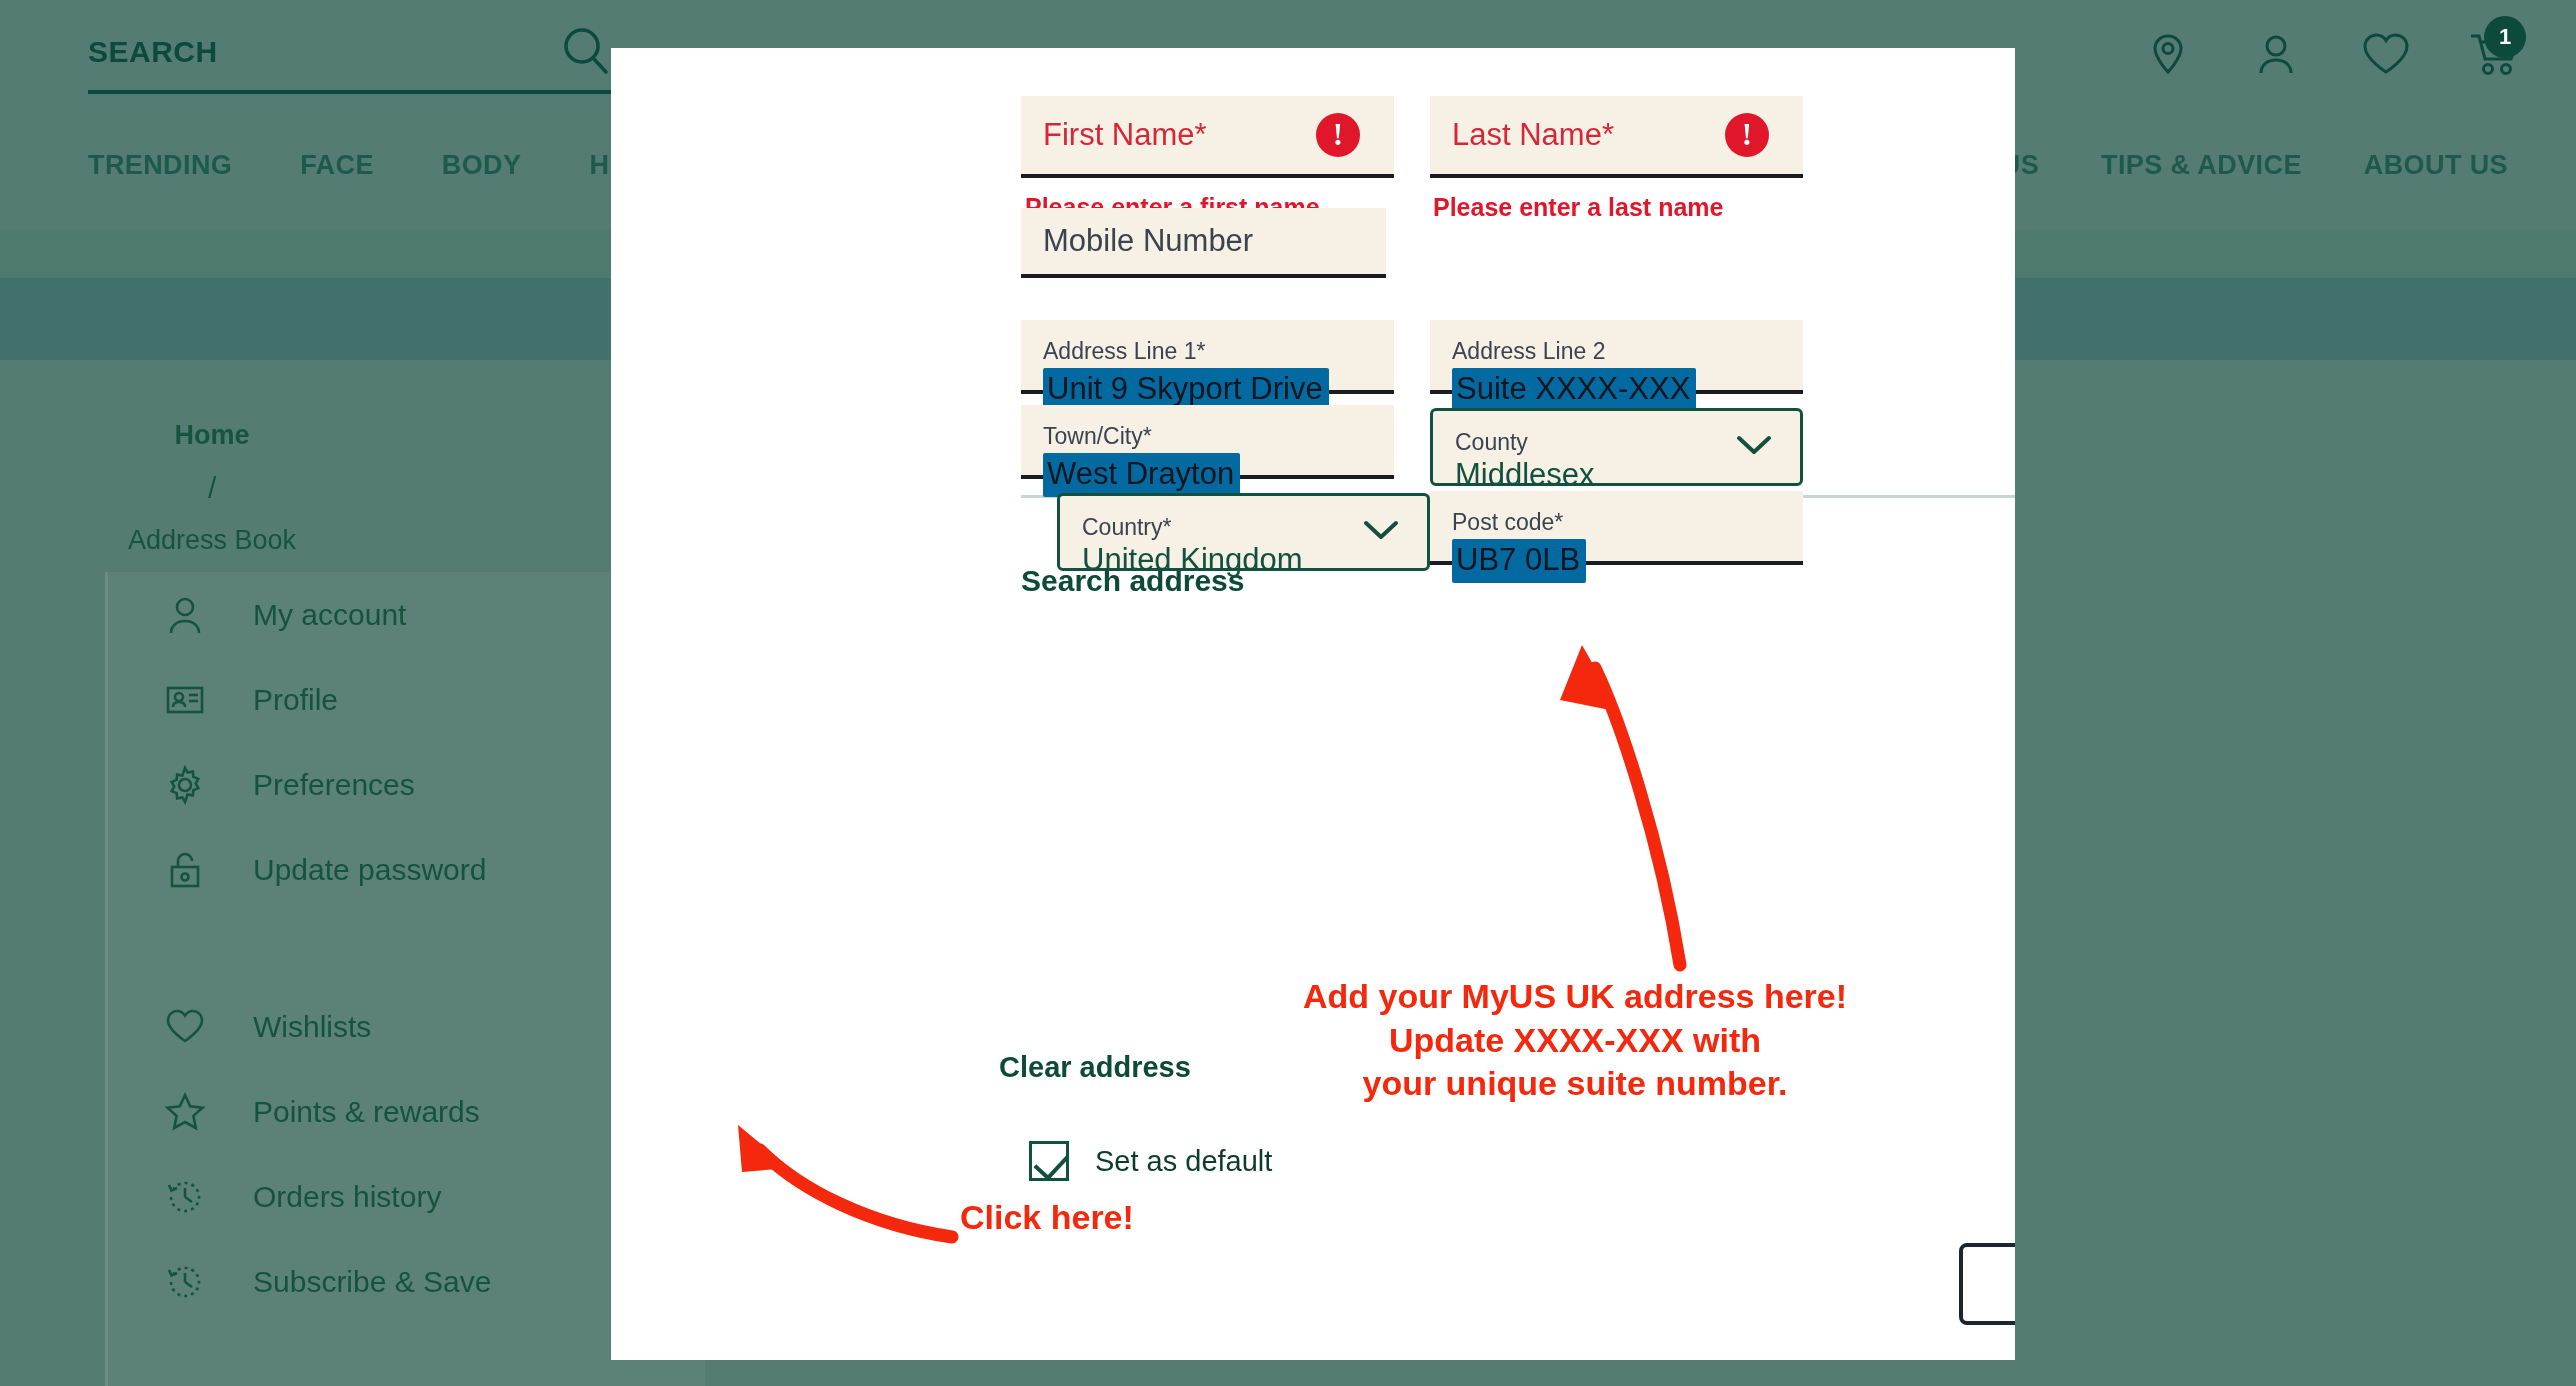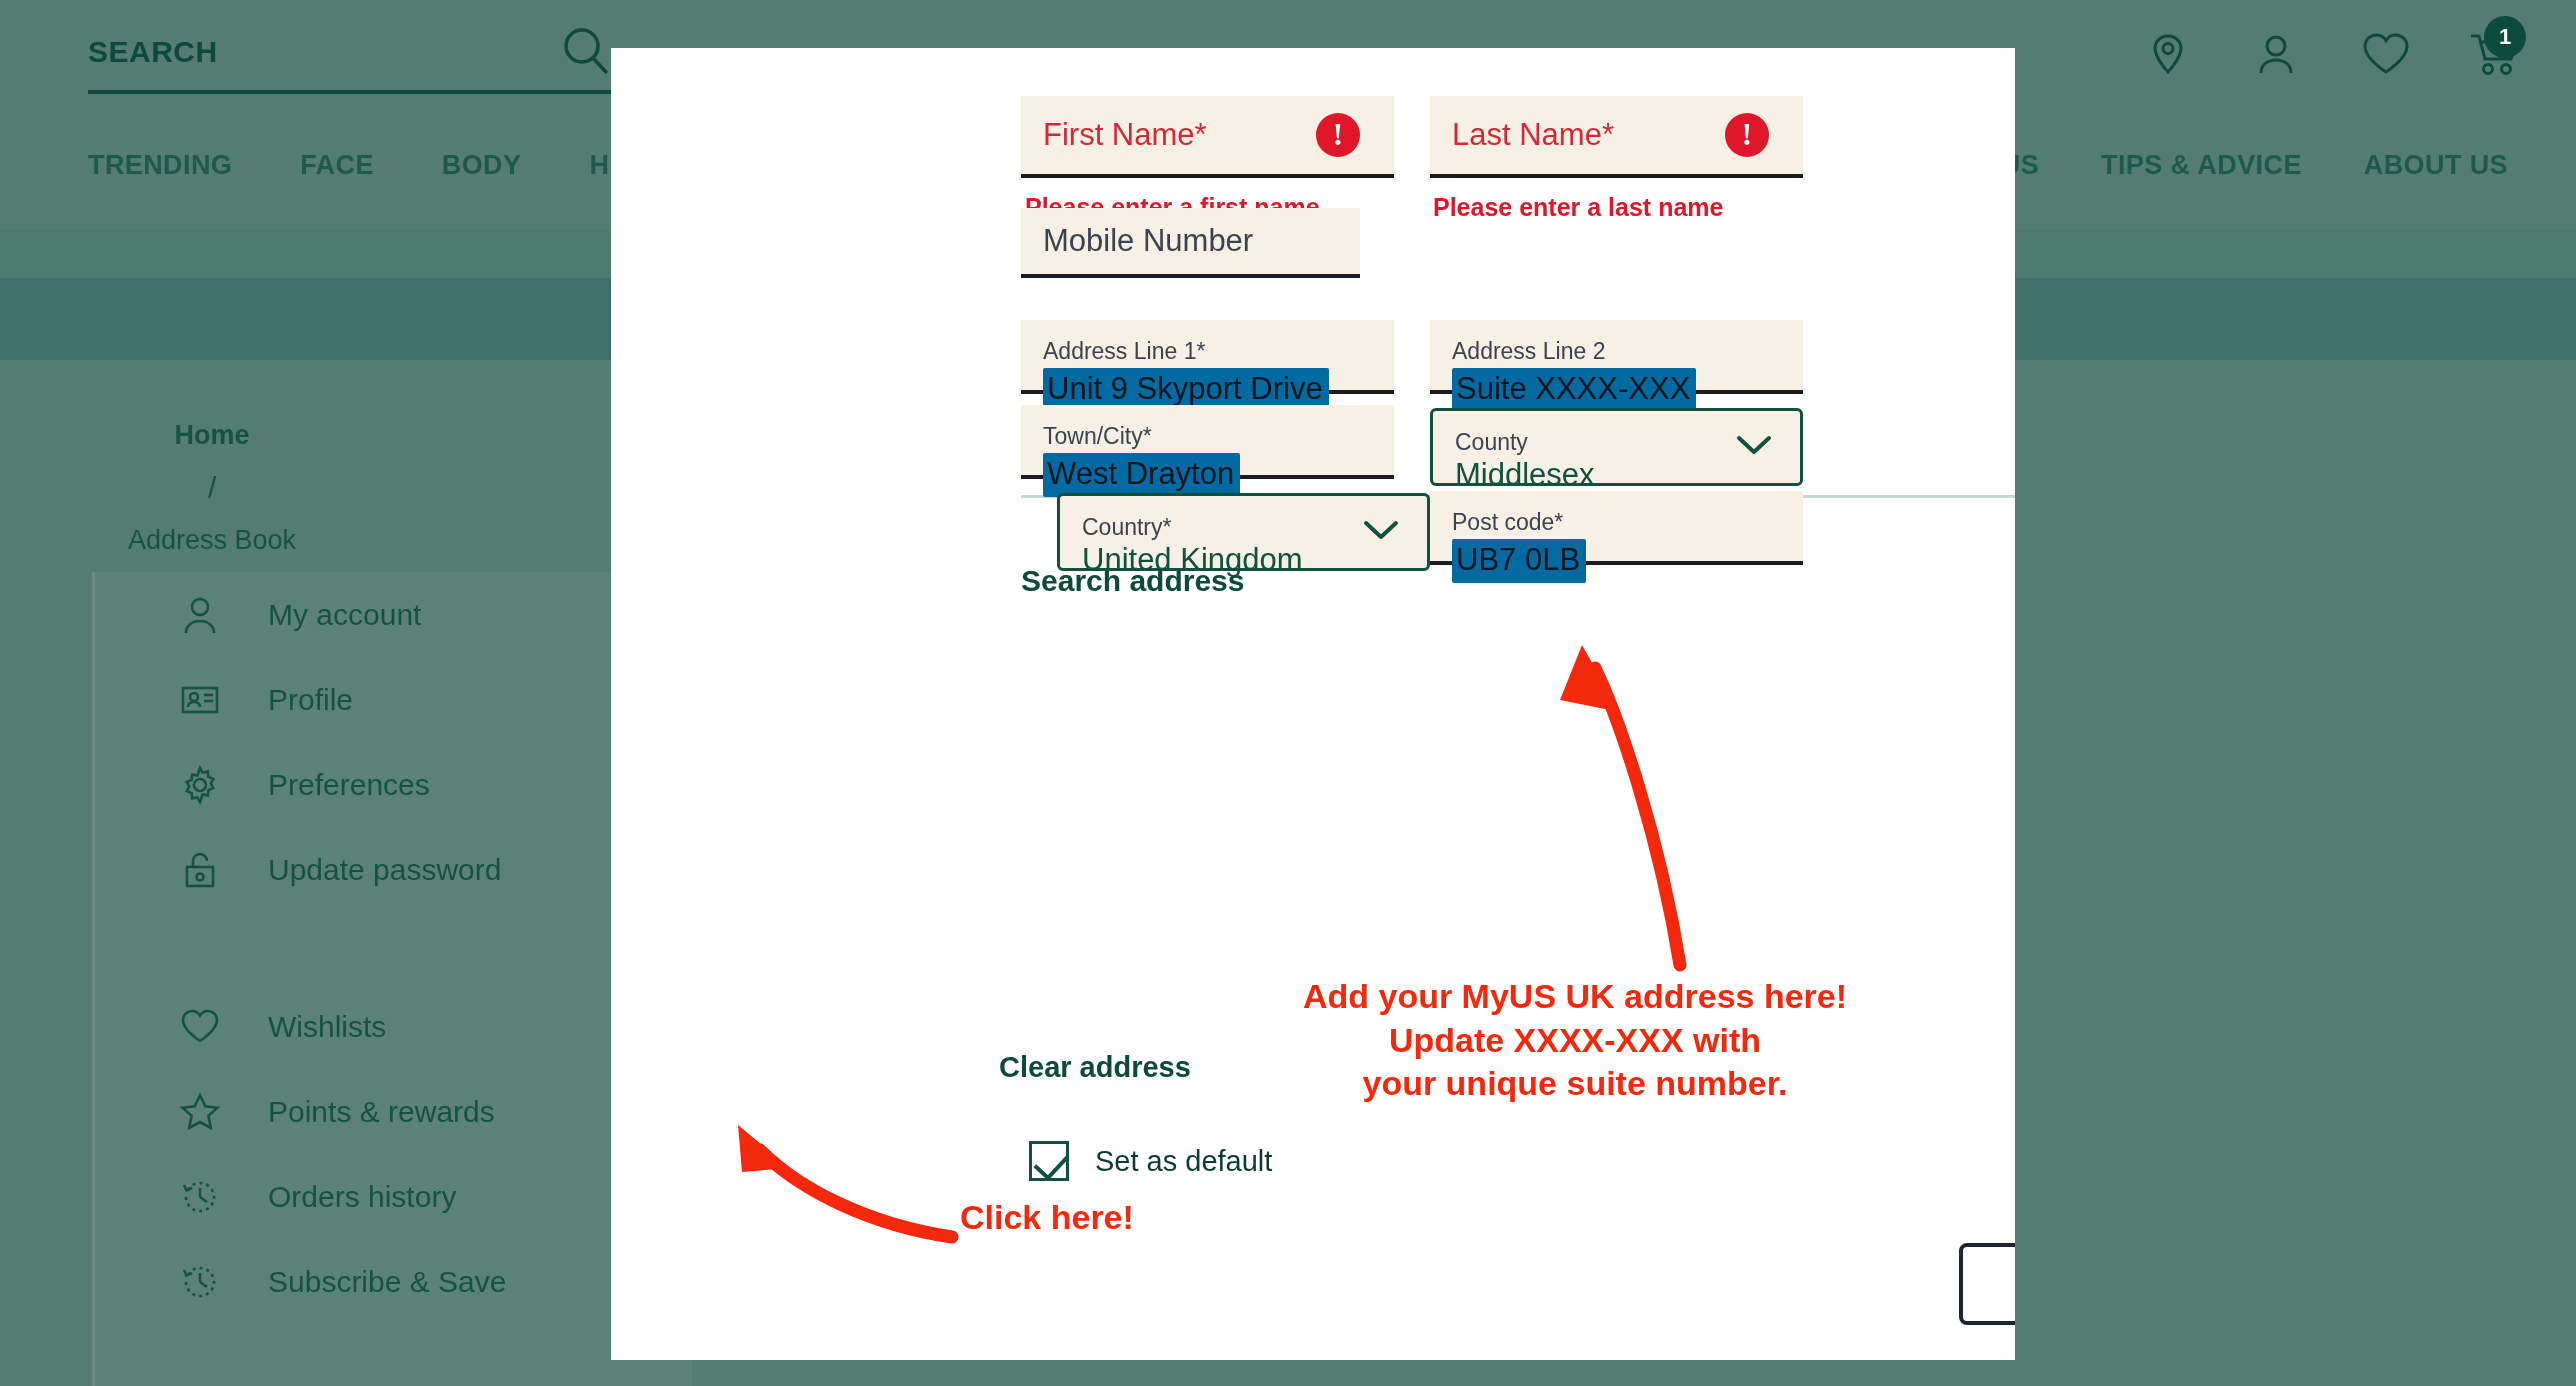--- a/index.html
+++ b/index.html
@@ -36,24 +36,23 @@
     display:flex; align-items:center; justify-content:center;
   }
 
   
   #breadcrumb { position:absolute; left:128px; top:420px; font-size:27px; color:#17543f; display:flex; align-items:center; gap:20px;flex-direction:column; }
   #breadcrumb .crumb-sep { color:#17543f; font-size:30px; }
   #crumb-home { font-weight:700; }
 
   
   #sidebar {
-    position:absolute; left:92px; top:572px; width:600px; bottom:0;
+    position:absolute; left:105px; top:572px; width:600px; bottom:0;
     background:rgba(255,255,255,0.045);
     border-left:3px solid rgba(255,255,255,0.10);
-    padding-left:28px;
   }
   .side-item { display:flex; align-items:center; gap:46px; height:85px; padding-left:55px; }
   .side-item .s-label { font-size:30px; color:#14543f; }
   .side-gap { height:72px; }
   .sicon { width:44px; height:44px; flex:0 0 44px; }
 
   
   #modal {
     position:absolute; left:611px; top:48px; width:1404px; height:1312px;
     background:#ffffff; overflow:hidden;
@@ -286,21 +285,21 @@
     <span class="err-icon">!</span>
   </div>
   <div class="err-msg" style="left:414px;top:145px;">Please enter a first name</div>
 
   <div class="finput err" style="left:819px;top:48px;width:373px;height:82px;">
     <span class="placeholder-lg red">Last Name*</span>
     <span class="err-icon">!</span>
   </div>
   <div class="err-msg" style="left:822px;top:145px;">Please enter a last name</div>
 
-  <div class="finput" style="left:410px;top:160px;width:339px;height:70px;">
+  <div class="finput" style="left:410px;top:160px;width:365px;height:70px;">
     <span class="placeholder-lg">Mobile Number</span>
   </div>
 
   <div id="divider"></div>
   <div id="search-address-title">Search address</div>
 
   <div class="finput" style="left:410px;top:272px;width:373px;height:74px;">
     <span class="lbl-float">Address Line 1*</span>
     <span class="fval">Unit 9 Skyport Drive</span>
   </div>

